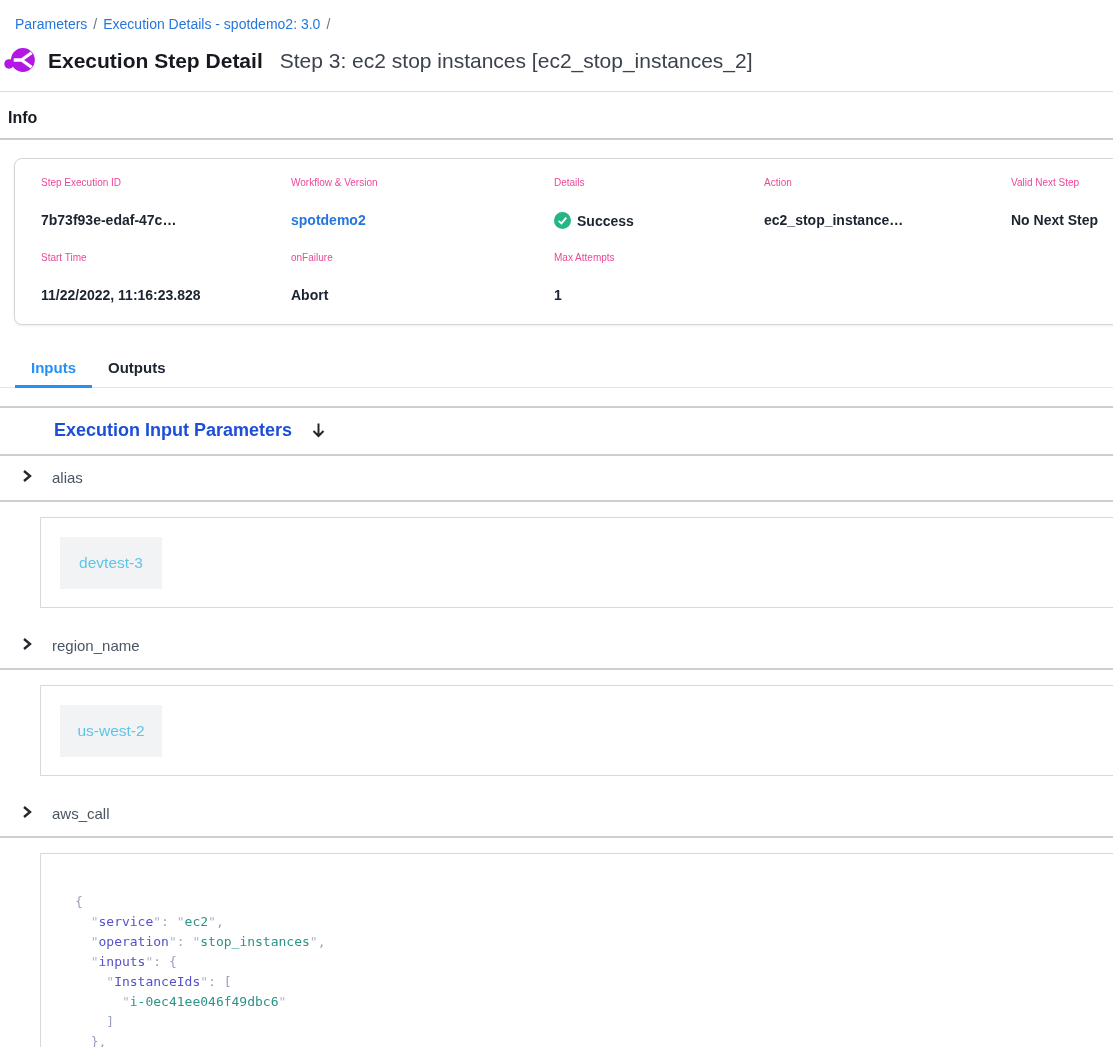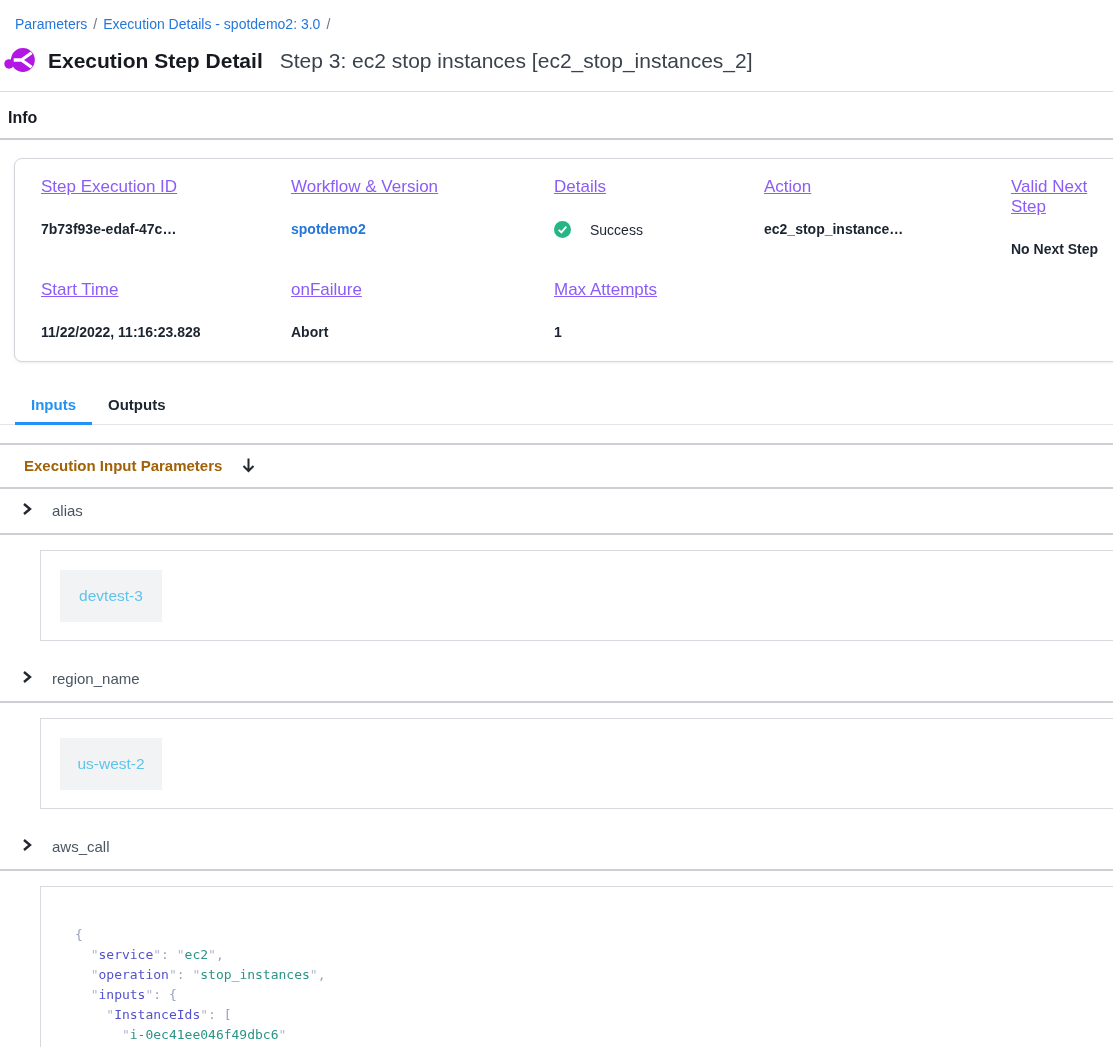--- a/index.html
+++ b/index.html
@@ -22,34 +22,34 @@
   .page-subtitle { font-size: 21px; font-weight: 400; color: #3b424c; margin-left: 4px; }
   
   .info-title { padding: 17px 0 11px 8px; font-size: 16px; font-weight: 600; color: #16191f;
                 border-bottom: 2px solid #c9cdd2; }
   .card { margin: 18px -8px 0 14px;
           border: 1px solid #d3d7db; border-radius: 8px;
           box-shadow: 0 1px 3px rgba(0,0,0,.08);
           padding: 18px 0 21px 26px; background: #fff; }
   .field-grid { display: grid; grid-template-columns: 250px 263px 210px 247px 1fr; }
   .field-grid + .field-grid { margin-top: 23px; }
-  .field-label { font-size: 17px; color: #8b5cf6; text-decoration: underline; }
+  .field-label { font-size: 10px; color: #ec4899; }
   .field-value { margin-top: 24px; font-size: 14px; font-weight: 600; color: #1b2430; }
   .field-value.link { color: #2577db; text-decoration: none; display: inline-block; cursor: pointer; }
-  .field-value.status { display: flex; align-items: center; gap: 19px; font-weight: 400; }
+  .field-value.status { display: flex; align-items: center; gap: 6px; font-weight: 700; }
   .status-icon { width: 17px; height: 17px; }
   
   .tabs { display: flex; margin-top: 28px; padding-left: 15px; border-bottom: 1px solid #e2e5e9; }
   .tab { padding: 6px 16px 9px; font-size: 15px; font-weight: 600; color: #1b2430;
          border-bottom: 3px solid transparent; margin-bottom: -1px; cursor: pointer; }
   .tab.active { color: #2492f4; border-bottom-color: #2492f4; }
   
   .params-header { margin-top: 18px; border-top: 2px solid #ccd0d5; border-bottom: 2px solid #ccd0d5;
                    padding: 12px 0 13px 24px; display: flex; align-items: center; gap: 19px; }
-  .params-header-title { font-size: 15px; font-weight: 600; color: #a16207; }
+  .params-header-title { font-size: 18px; font-weight: 600; color: #1d4ed8; margin-left: 30px; }
   .param-row { display: flex; align-items: flex-start; gap: 19px; padding: 13px 0 14px 21px;
                border-bottom: 2px solid #ccd0d5; cursor: pointer; }
   .param-name { font-size: 15px; color: #4a5562; }
   .param-body { margin: 15px -8px 16px 40px; border: 1px solid #d6dade; background: #fff; }
   .chip-body { padding: 19px; height: 91px; }
   .chip { width: 102px; height: 52px; background: #f2f3f4; color: #5ec4ea;
           display: flex; align-items: center; justify-content: center; font-size: 15.5px; }
   .code-body { margin-bottom: 0; height: 246px; position: relative;
                padding: 38px 0 0 34px; overflow: hidden; border-bottom: none; }
   .code { font-family: "DejaVu Sans Mono", monospace; font-size: 13px; line-height: 20px;

